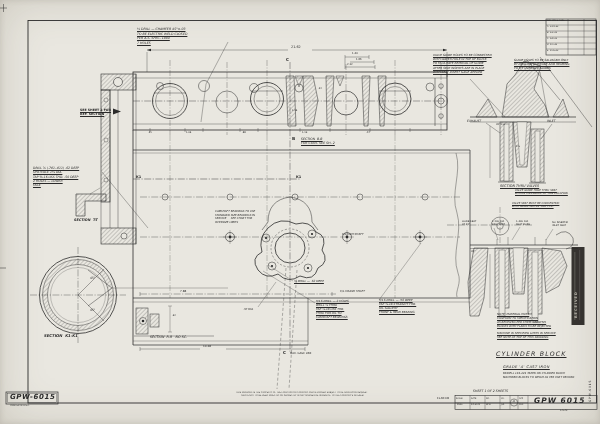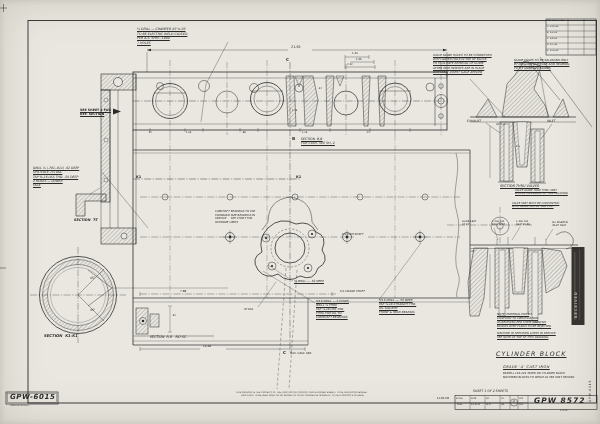--- a/index.html
+++ b/index.html
@@ -370,21 +370,21 @@
 <div class="t i" style="left:457px;top:403.8px;font-size:2.4px">FULL</div>
 <div class="t" style="left:471px;top:396.5px;font-size:2.1px">DATE</div>
 <div class="t i" style="left:471px;top:403.8px;font-size:2.4px">12-8-41</div>
 <div class="t" style="left:486px;top:396.5px;font-size:2.1px">DR.</div>
 <div class="t i" style="left:486px;top:403.8px;font-size:2.4px">W.S.</div>
 <div class="t" style="left:501px;top:396.5px;font-size:2.1px">CK.</div>
 <div class="t i" style="left:501px;top:403.8px;font-size:2.4px">J.B.</div>
 <div class="t i" style="left:512.8px;top:400px;font-size:3px">A</div>
 <div class="t" style="left:519px;top:396.5px;font-size:2.1px">APP.</div>
 <div class="t i" style="left:519px;top:403.8px;font-size:2.4px">O.K.</div>
-<div class="t i b" style="left:534px;top:397px;font-size:7.5px;letter-spacing:1px">GPW 8572</div>
+<div class="t i b" style="left:534px;top:397px;font-size:7.5px;letter-spacing:1px">GPW 6015</div>
 <div class="t" style="left:560px;top:410.2px;font-size:2.3px">1-5-42</div>
 
 <div class="t i b" style="left:10px;top:393.5px;font-size:7px;letter-spacing:0.6px">GPW-6015</div>
 <div class="t" style="left:10px;top:405.2px;font-size:2.2px">PRINTED IN U.S.A.</div>
 
 <div class="t" style="left:236px;top:391.5px;font-size:2.2px;opacity:.85">THIS DRAWING IS THE PROPERTY OF THE FORD MOTOR COMPANY AND IS LOANED SUBJECT TO RETURN UPON REQUEST</div>
 <div class="t" style="left:241px;top:394.8px;font-size:2.2px;opacity:.85">AND IS NOT TO BE USED DIRECTLY OR INDIRECTLY IN ANY MANNER DETRIMENTAL TO THE COMPANY'S INTEREST</div>
 
 <div class="t vert" style="left:589px;top:402px;font-size:3px;letter-spacing:0.8px">GPW-6015</div>
 <div class="t vert b stampTxt" style="left:575px;top:318px;font-size:3.4px">RECEIVED</div>

